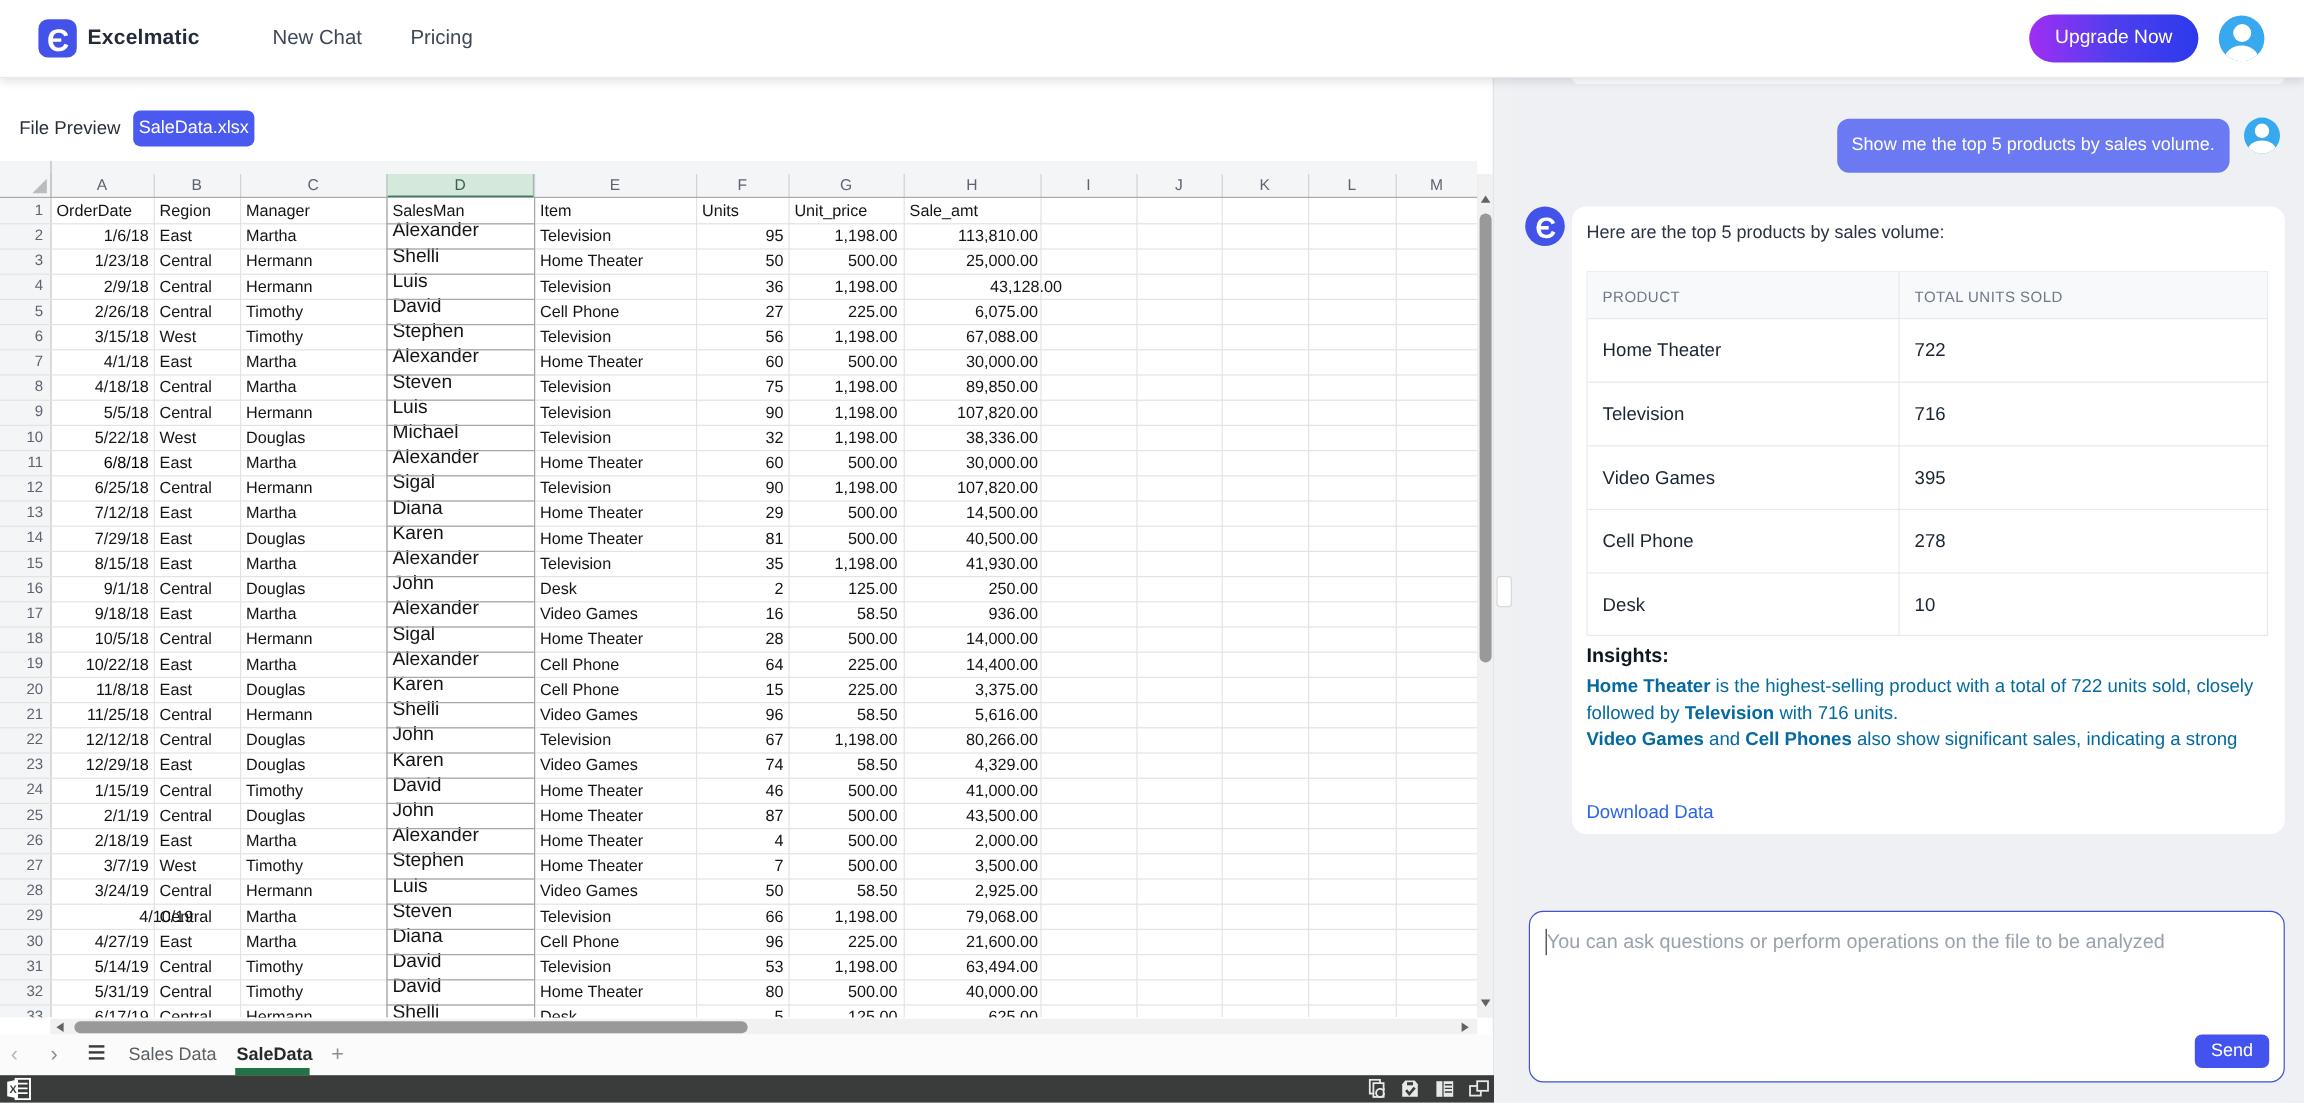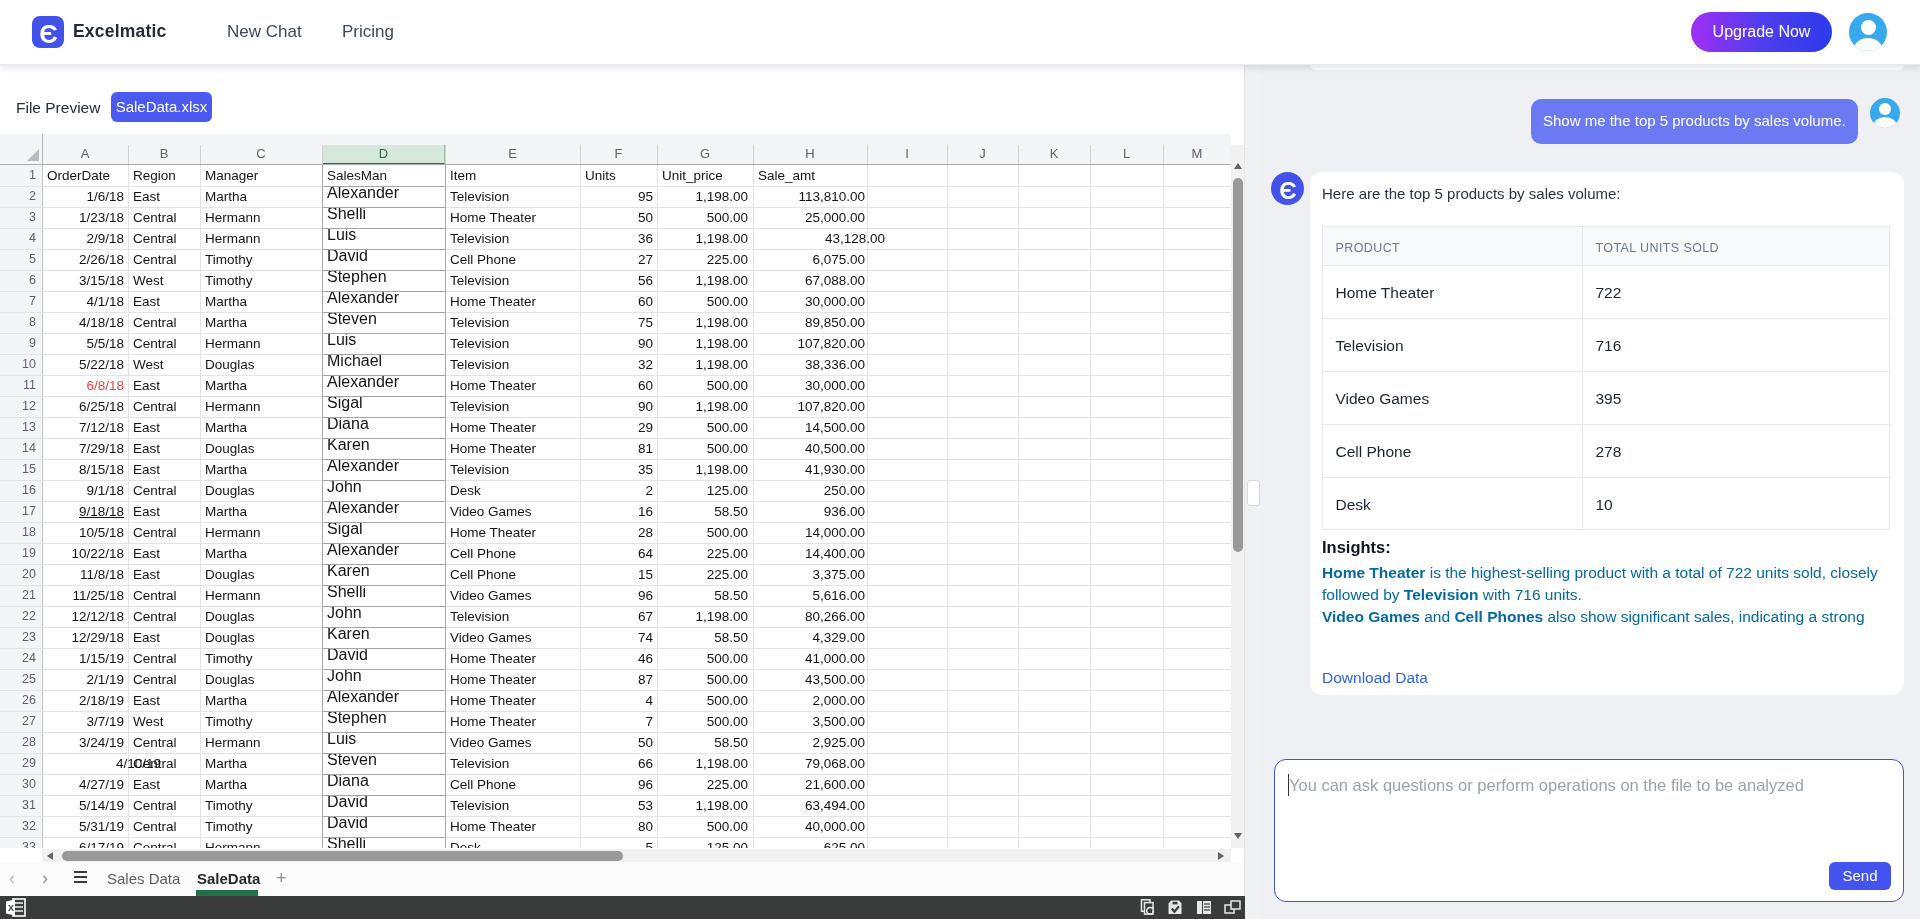--- a/index.html
+++ b/index.html
@@ -213,21 +213,21 @@
     <div class="abs" style="left:657px;top:199.0px;width:91px;height:21.0px;line-height:21.0px;text-align:right;font-size:13.5px;color:#141414;">1,198.00</div>
     <div class="abs" style="left:753px;top:199.0px;width:112px;height:21.0px;line-height:21.0px;text-align:right;font-size:13.5px;color:#141414;">107,820.00</div>
     <div class="abs" style="left:42px;top:220.0px;width:82px;height:21.0px;line-height:21.0px;text-align:right;font-size:13.5px;color:#141414;">5/22/18</div>
     <div class="abs" style="left:133px;top:220.0px;height:21.0px;line-height:21.0px;font-size:13.5px;color:#141414;">West</div>
     <div class="abs" style="left:205px;top:220.0px;height:21.0px;line-height:21.0px;font-size:13.5px;color:#141414;">Douglas</div>
     <div class="abs" style="left:327px;top:216.5px;height:21.0px;line-height:21.0px;font-size:16px;color:#141414;">Michael</div>
     <div class="abs" style="left:450px;top:220.0px;height:21.0px;line-height:21.0px;font-size:13.5px;color:#141414;">Television</div>
     <div class="abs" style="left:580px;top:220.0px;width:73px;height:21.0px;line-height:21.0px;text-align:right;font-size:13.5px;color:#141414;">32</div>
     <div class="abs" style="left:657px;top:220.0px;width:91px;height:21.0px;line-height:21.0px;text-align:right;font-size:13.5px;color:#141414;">1,198.00</div>
     <div class="abs" style="left:753px;top:220.0px;width:112px;height:21.0px;line-height:21.0px;text-align:right;font-size:13.5px;color:#141414;">38,336.00</div>
-    <div class="abs" style="left:42px;top:241.0px;width:82px;height:21.0px;line-height:21.0px;text-align:right;font-size:13.5px;color:#ef4444;">6/8/18</div>
+    <div class="abs" style="left:42px;top:241.0px;width:82px;height:21.0px;line-height:21.0px;text-align:right;font-size:13.5px;color:#000000;">6/8/18</div>
     <div class="abs" style="left:133px;top:241.0px;height:21.0px;line-height:21.0px;font-size:13.5px;color:#141414;">East</div>
     <div class="abs" style="left:205px;top:241.0px;height:21.0px;line-height:21.0px;font-size:13.5px;color:#141414;">Martha</div>
     <div class="abs" style="left:327px;top:237.5px;height:21.0px;line-height:21.0px;font-size:16px;color:#141414;">Alexander</div>
     <div class="abs" style="left:450px;top:241.0px;height:21.0px;line-height:21.0px;font-size:13.5px;color:#141414;">Home Theater</div>
     <div class="abs" style="left:580px;top:241.0px;width:73px;height:21.0px;line-height:21.0px;text-align:right;font-size:13.5px;color:#141414;">60</div>
     <div class="abs" style="left:657px;top:241.0px;width:91px;height:21.0px;line-height:21.0px;text-align:right;font-size:13.5px;color:#141414;">500.00</div>
     <div class="abs" style="left:753px;top:241.0px;width:112px;height:21.0px;line-height:21.0px;text-align:right;font-size:13.5px;color:#141414;">30,000.00</div>
     <div class="abs" style="left:42px;top:262.0px;width:82px;height:21.0px;line-height:21.0px;text-align:right;font-size:13.5px;color:#141414;">6/25/18</div>
     <div class="abs" style="left:133px;top:262.0px;height:21.0px;line-height:21.0px;font-size:13.5px;color:#141414;">Central</div>
     <div class="abs" style="left:205px;top:262.0px;height:21.0px;line-height:21.0px;font-size:13.5px;color:#141414;">Hermann</div>
@@ -261,21 +261,21 @@
     <div class="abs" style="left:657px;top:325.0px;width:91px;height:21.0px;line-height:21.0px;text-align:right;font-size:13.5px;color:#141414;">1,198.00</div>
     <div class="abs" style="left:753px;top:325.0px;width:112px;height:21.0px;line-height:21.0px;text-align:right;font-size:13.5px;color:#141414;">41,930.00</div>
     <div class="abs" style="left:42px;top:346.0px;width:82px;height:21.0px;line-height:21.0px;text-align:right;font-size:13.5px;color:#141414;">9/1/18</div>
     <div class="abs" style="left:133px;top:346.0px;height:21.0px;line-height:21.0px;font-size:13.5px;color:#141414;">Central</div>
     <div class="abs" style="left:205px;top:346.0px;height:21.0px;line-height:21.0px;font-size:13.5px;color:#141414;">Douglas</div>
     <div class="abs" style="left:327px;top:342.5px;height:21.0px;line-height:21.0px;font-size:16px;color:#141414;">John</div>
     <div class="abs" style="left:450px;top:346.0px;height:21.0px;line-height:21.0px;font-size:13.5px;color:#141414;">Desk</div>
     <div class="abs" style="left:580px;top:346.0px;width:73px;height:21.0px;line-height:21.0px;text-align:right;font-size:13.5px;color:#141414;">2</div>
     <div class="abs" style="left:657px;top:346.0px;width:91px;height:21.0px;line-height:21.0px;text-align:right;font-size:13.5px;color:#141414;">125.00</div>
     <div class="abs" style="left:753px;top:346.0px;width:112px;height:21.0px;line-height:21.0px;text-align:right;font-size:13.5px;color:#141414;">250.00</div>
-    <div class="abs" style="left:42px;top:367.0px;width:82px;height:21.0px;line-height:21.0px;text-align:right;font-size:13.5px;color:#141414;text-decoration:underline;">9/18/18</div>
+    <div class="abs" style="left:42px;top:367.0px;width:82px;height:21.0px;line-height:21.0px;text-align:right;font-size:13.5px;color:#141414;">9/18/18</div>
     <div class="abs" style="left:133px;top:367.0px;height:21.0px;line-height:21.0px;font-size:13.5px;color:#141414;">East</div>
     <div class="abs" style="left:205px;top:367.0px;height:21.0px;line-height:21.0px;font-size:13.5px;color:#141414;">Martha</div>
     <div class="abs" style="left:327px;top:363.5px;height:21.0px;line-height:21.0px;font-size:16px;color:#141414;">Alexander</div>
     <div class="abs" style="left:450px;top:367.0px;height:21.0px;line-height:21.0px;font-size:13.5px;color:#141414;">Video Games</div>
     <div class="abs" style="left:580px;top:367.0px;width:73px;height:21.0px;line-height:21.0px;text-align:right;font-size:13.5px;color:#141414;">16</div>
     <div class="abs" style="left:657px;top:367.0px;width:91px;height:21.0px;line-height:21.0px;text-align:right;font-size:13.5px;color:#141414;">58.50</div>
     <div class="abs" style="left:753px;top:367.0px;width:112px;height:21.0px;line-height:21.0px;text-align:right;font-size:13.5px;color:#141414;">936.00</div>
     <div class="abs" style="left:42px;top:388.0px;width:82px;height:21.0px;line-height:21.0px;text-align:right;font-size:13.5px;color:#141414;">10/5/18</div>
     <div class="abs" style="left:133px;top:388.0px;height:21.0px;line-height:21.0px;font-size:13.5px;color:#141414;">Central</div>
     <div class="abs" style="left:205px;top:388.0px;height:21.0px;line-height:21.0px;font-size:13.5px;color:#141414;">Hermann</div>

